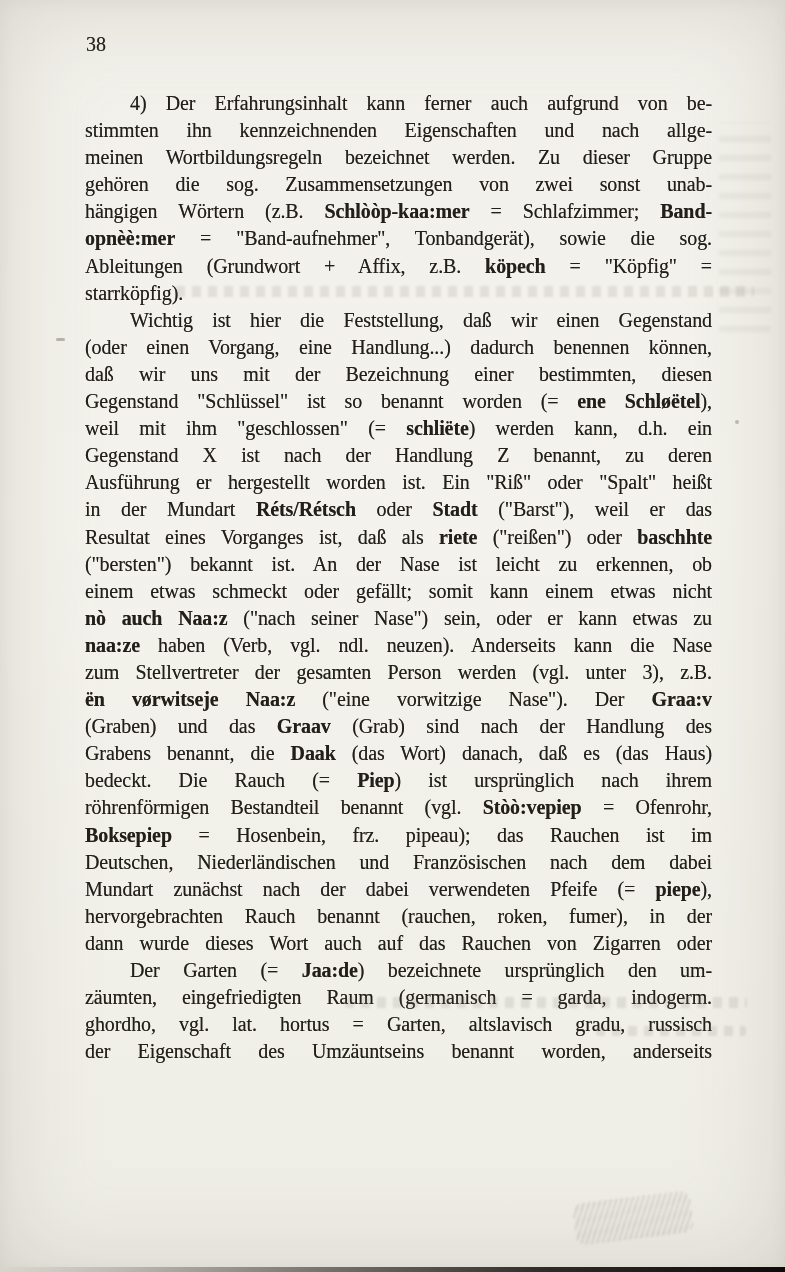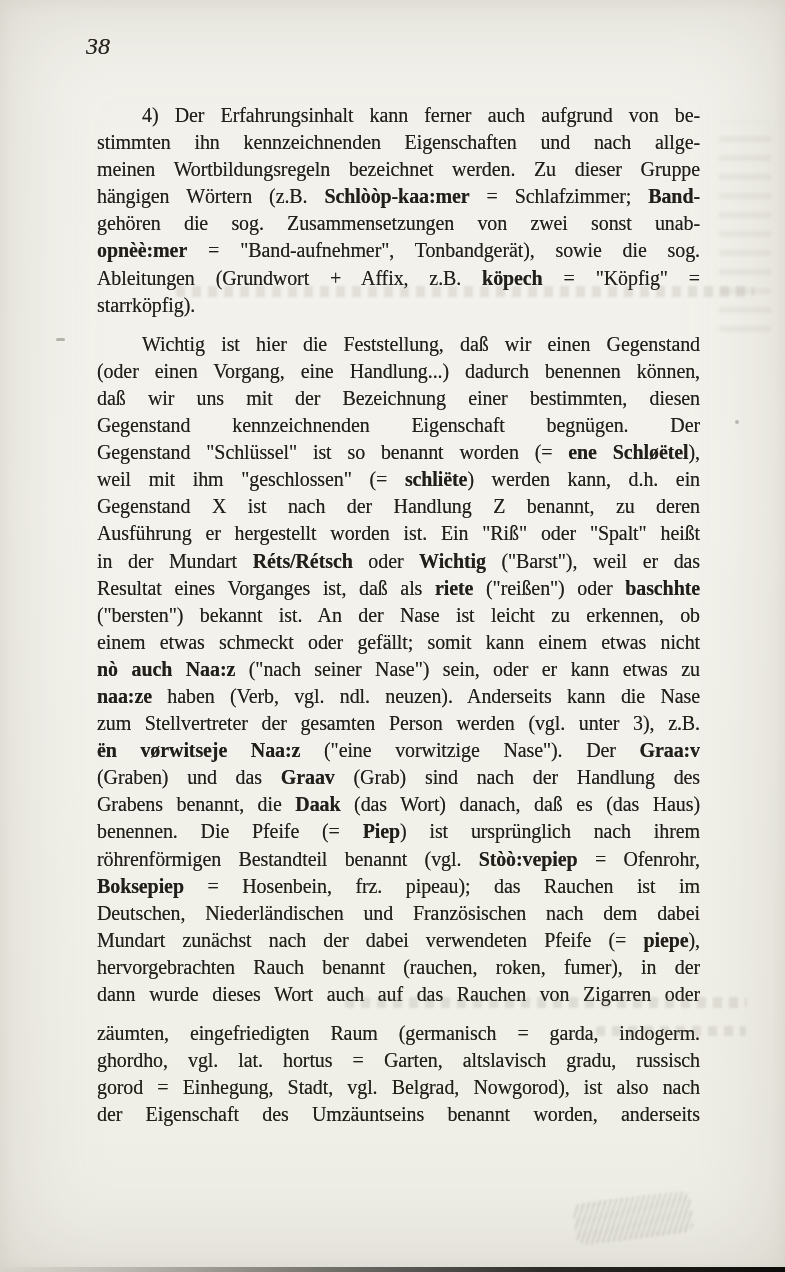--- a/index.html
+++ b/index.html
@@ -11,30 +11,29 @@
   .page{
     position:relative;width:785px;height:1272px;overflow:hidden;
     background:linear-gradient(180deg,#f1f0ea 0%,#f3f2ec 40%,#f0efe8 80%,#edece5 100%);
   }
   .vignette{
     position:absolute;inset:0;pointer-events:none;
     box-shadow:inset 0 0 95px rgba(168,162,146,.34), inset 0 0 16px rgba(168,162,146,.14);
   }
   .pagenum{
     position:absolute;left:86px;top:33px;
-    font-size:24px;color:#28241d;
+    font-size:20px;color:#28241d;
     text-shadow:0 0 .4px rgba(34,31,26,.6);
-    font-style:italic;
   }
   .textblock{
     position:absolute;left:85px;top:90px;width:627px;
     font-size:20px;line-height:27.1px;letter-spacing:-0.1px;
     color:#221f1a;text-shadow:0 0 .4px rgba(34,31,26,.62);
   }
-  .paragraph{margin:12px;}
+  .paragraph{margin:0;}
   .line{text-align:justify;text-align-last:justify;}
   .line.last{text-align-last:left;}
   .line.indent{text-indent:45px;}
   .line b{font-weight:bold;}
   .bleed{
     position:absolute;pointer-events:none;border-radius:3px;
     background:repeating-linear-gradient(90deg, rgba(126,121,108,.34) 0 9px, rgba(126,121,108,0) 9px 16px);
     filter:blur(1.3px);opacity:.45;
   }
   .b1{left:176px;top:286px;width:578px;height:11px;}
@@ -70,57 +69,56 @@
 <body>
 
 <div class="page">
   <div class="vignette"></div>
   <div class="pagenum">38</div>
   <div class="textblock">
       <div class="paragraph">
         <div class="line indent"><span>4) Der Erfahrungsinhalt kann ferner auch aufgrund von be-</span></div>
         <div class="line"><span>stimmten ihn kennzeichnenden Eigenschaften und nach allge-</span></div>
         <div class="line"><span>meinen Wortbildungsregeln bezeichnet werden. Zu dieser Gruppe</span></div>
+        <div class="line"><span>gehören die sog. Zusammensetzungen von zwei sonst unab-</span></div>
         <div class="line"><span>hängigen Wörtern (z.B. </span><b>Schlòòp-kaa:mer</b><span> = Schlafzimmer; </span><b>Band-</b></div>
-        <div class="line"><span>gehören die sog. Zusammensetzungen von zwei sonst unab-</span></div>
         <div class="line"><b>opnèè:mer</b><span> = "Band-aufnehmer", Tonbandgerät), sowie die sog.</span></div>
         <div class="line"><span>Ableitungen (Grundwort + Affix, z.B. </span><b>köpech</b><span> = "Köpfig" =</span></div>
         <div class="line last"><span>starrköpfig).</span></div>
       </div>
       <div class="paragraph">
         <div class="line indent"><span>Wichtig ist hier die Feststellung, daß wir einen Gegenstand</span></div>
         <div class="line"><span>(oder einen Vorgang, eine Handlung...) dadurch benennen können,</span></div>
         <div class="line"><span>daß wir uns mit der Bezeichnung einer bestimmten, diesen</span></div>
-        <div class="line"><span>Gegenstand kennzeichnenden Eigenschaft begnügen. Der</span></div>
         <div class="line"><span>Gegenstand "Schlüssel" ist so benannt worden (= </span><b>ene Schløëtel</b><span>),</span></div>
         <div class="line"><span>weil mit ihm "geschlossen" (= </span><b>schliëte</b><span>) werden kann, d.h. ein</span></div>
         <div class="line"><span>Gegenstand X ist nach der Handlung Z benannt, zu deren</span></div>
         <div class="line"><span>Ausführung er hergestellt worden ist. Ein "Riß" oder "Spalt" heißt</span></div>
-        <div class="line"><span>in der Mundart </span><b>Réts/Rétsch</b><span> oder </span><b>Wichtig</b><span> ("Barst"), weil er das</span></div>
+        <div class="line"><span>in der Mundart </span><b>Réts/Rétsch</b><span> oder </span><b>Stadt</b><span> ("Barst"), weil er das</span></div>
         <div class="line"><span>Resultat eines Vorganges ist, daß als </span><b>riete</b><span> ("reißen") oder </span><b>baschhte</b></div>
         <div class="line"><span>("bersten") bekannt ist. An der Nase ist leicht zu erkennen, ob</span></div>
         <div class="line"><span>einem etwas schmeckt oder gefällt; somit kann einem etwas nicht</span></div>
         <div class="line"><b>nò auch Naa:z</b><span> ("nach seiner Nase") sein, oder er kann etwas zu</span></div>
         <div class="line"><b>naa:ze</b><span> haben (Verb, vgl. ndl. neuzen). Anderseits kann die Nase</span></div>
         <div class="line"><span>zum Stellvertreter der gesamten Person werden (vgl. unter 3), z.B.</span></div>
         <div class="line"><b>ën vørwitseje Naa:z</b><span> ("eine vorwitzige Nase"). Der </span><b>Graa:v</b></div>
         <div class="line"><span>(Graben) und das </span><b>Graav</b><span> (Grab) sind nach der Handlung des</span></div>
         <div class="line"><span>Grabens benannt, die </span><b>Daak</b><span> (das Wort) danach, daß es (das Haus)</span></div>
-        <div class="line"><span>benennen. Die Pfeife (= </span><b>Piep</b><span>) ist ursprünglich nach ihrem</span></div>
+        <div class="line"><span>bedeckt. Die Rauch (= </span><b>Piep</b><span>) ist ursprünglich nach ihrem</span></div>
         <div class="line"><span>röhrenförmigen Bestandteil benannt (vgl. </span><b>Stòò:vepiep</b><span> = Ofenrohr,</span></div>
         <div class="line"><b>Boksepiep</b><span> = Hosenbein, frz. pipeau); das Rauchen ist im</span></div>
         <div class="line"><span>Deutschen, Niederländischen und Französischen nach dem dabei</span></div>
         <div class="line"><span>Mundart zunächst nach der dabei verwendeten Pfeife (= </span><b>piepe</b><span>),</span></div>
         <div class="line"><span>hervorgebrachten Rauch benannt (rauchen, roken, fumer), in der</span></div>
         <div class="line"><span>dann wurde dieses Wort auch auf das Rauchen von Zigarren oder</span></div>
       </div>
       <div class="paragraph">
+        <div class="line indent"><span>Der Garten (= </span><b>Jaa:de</b><span>) bezeichnete ursprünglich den um-</span></div>
         <div class="line"><span>zäumten, eingefriedigten Raum (germanisch = garda, indogerm.</span></div>
         <div class="line"><span>ghordho, vgl. lat. hortus = Garten, altslavisch gradu, russisch</span></div>
-        <div class="line"><span>gorod = Einhegung, Stadt, vgl. Belgrad, Nowgorod), ist also nach</span></div>
         <div class="line"><span>der Eigenschaft des Umzäuntseins benannt worden, anderseits</span></div>
       </div>
     </div>
   <div class="bleed b1"></div>
   <div class="bleed b2"></div>
   <div class="bleed b3"></div>
   <div class="bleed b4"></div>
   <div class="smudge"></div>
   <div class="speck1"></div>
   <div class="speck2"></div>

